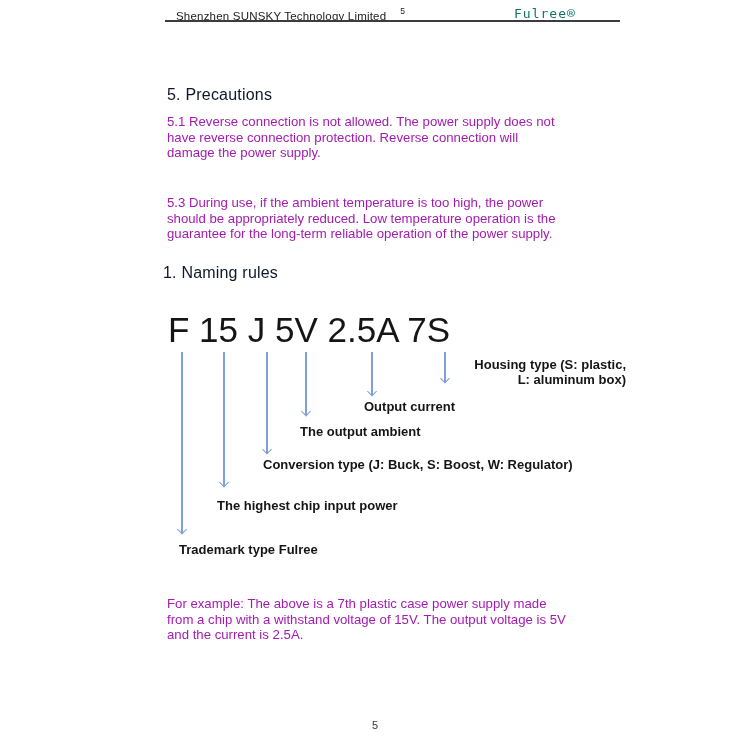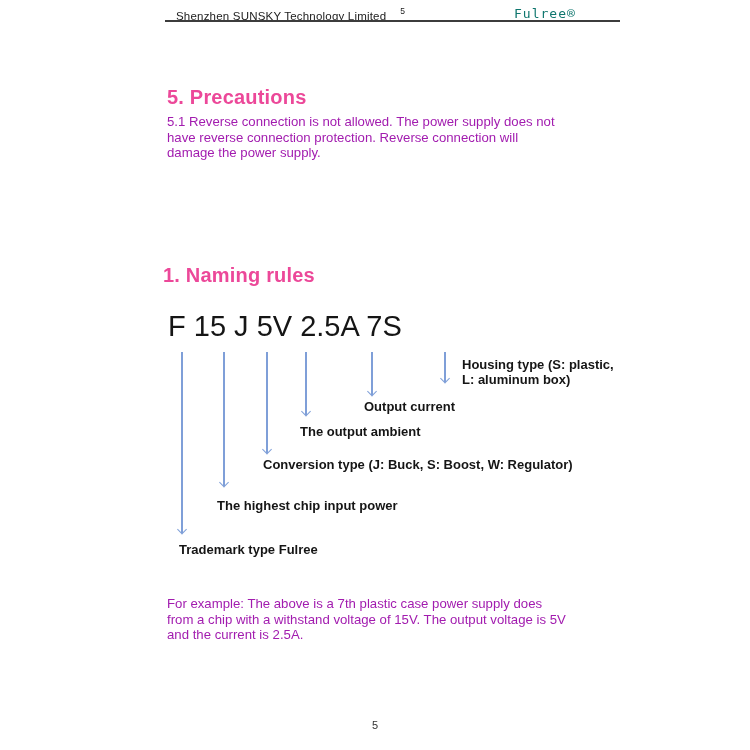--- a/index.html
+++ b/index.html
@@ -7,44 +7,44 @@
     position:relative;width:750px;height:750px;background:#ffffff;overflow:hidden;
     font-family:"Liberation Sans","DejaVu Sans",sans-serif;color:#333;
   }
   
   .hdr-left{position:absolute;left:176px;top:7px;font-size:11.5px;color:#222;letter-spacing:.2px;}
   .hdr-left sup{font-size:8.5px;margin-left:14px;position:relative;top:-1px;}
   .hdr-brand{position:absolute;left:514px;top:6px;font-size:13px;color:#0f766e;
     font-family:"DejaVu Sans Mono","Liberation Mono",monospace;letter-spacing:1px;}
   .hdr-rule{position:absolute;left:165px;top:20px;width:455px;height:2px;background:#3c3c3c;}
   
-  .sec-h{position:absolute;font-size:20px;font-weight:bold;color:#ec4899;letter-spacing:.2px;}
+  .sec-h{position:absolute;font-size:16px;font-weight:normal;color:#0f172a;letter-spacing:.2px;}
   .h5{left:167px;top:86px;}
   .h6{left:163px;top:264px;}
   
   .para{position:absolute;left:167px;width:450px;font-size:13.2px;line-height:15.7px;
     color:#a21caf;white-space:pre-line;}
   .p51{top:114px;}
   .p52{top:163px;}
   .p53{top:195px;}
   .example{top:596px;}
   
-  .code{position:absolute;left:168px;top:310px;font-size:29px;color:#151515;white-space:nowrap;}
+  .code{position:absolute;left:168px;top:310px;font-size:35px;color:#151515;white-space:nowrap;}
   .arrow{position:absolute;top:352px;width:1.5px;background:currentColor;color:#7f9fd8;}
   .arrow::after{content:"";position:absolute;bottom:0;left:50%;width:6px;height:6px;
     border-right:1.5px solid currentColor;border-bottom:1.5px solid currentColor;
     transform:translateX(-50%) rotate(45deg);}
   .a-f{left:181px;height:181px;}
   .a-15{left:223px;height:134px;}
   .a-j{left:266px;height:101px;}
   .a-5v{left:305px;height:63px;}
   .a-25a{left:371px;height:43px;}
   .a-7s{left:444px;height:30px;}
   .dlabel{position:absolute;font-size:13px;font-weight:bold;color:#151515;white-space:pre-line;}
-  .l-housing{left:462px;top:357px;width:164px;text-align:left;line-height:15px;}
+  .l-housing{left:462px;top:357px;width:164px;text-align:right;line-height:15px;}
   .l-current{left:364px;top:399px;}
   .l-voltage{left:300px;top:424px;}
   .l-conversion{left:263px;top:457px;}
   .l-power{left:217px;top:498px;}
   .l-trademark{left:179px;top:542px;}
   
   .pagenum{position:absolute;left:0;right:0;top:719px;text-align:center;font-size:11px;color:#333;}
 </style>
 </head>
 <body>
@@ -52,37 +52,40 @@
 <div class="page">
 
   <div class="hdr-left"><span>Shenzhen SUNSKY Technology Limited</span><sup>5</sup></div>
   <div class="hdr-brand">Fulree®</div>
   <div class="hdr-rule"></div>
 
   <div class="sec-h h5">5. Precautions</div>
   <div class="para p51">5.1 Reverse connection is not allowed. The power supply does not
 have reverse connection protection. Reverse connection will
 damage the power supply.</div>
+  <div class="para p53">5.3 During use, if the ambient temperature is too high, the power
+should be appropriately reduced. Low temperature operation is the
+guarantee for the long-term reliable operation of the power supply.</div>
 
   <div class="sec-h h6">1. Naming rules</div>
   <div class="code">F 15 J 5V 2.5A 7S</div>
 
   <div class="arrow a-f" style="color: rgb(127, 159, 216);"></div>
   <div class="arrow a-15" style="color: rgb(127, 159, 216);"></div>
   <div class="arrow a-j" style="color: rgb(127, 159, 216);"></div>
   <div class="arrow a-5v" style="color: rgb(127, 159, 216);"></div>
   <div class="arrow a-25a" style="color: rgb(127, 159, 216);"></div>
   <div class="arrow a-7s" style="color: rgb(127, 159, 216);"></div>
 
   <div class="dlabel l-housing">Housing type (S: plastic,
 L: aluminum box)</div>
   <div class="dlabel l-current">Output current</div>
   <div class="dlabel l-voltage">The output ambient</div>
   <div class="dlabel l-power">The highest chip input power</div>
   <div class="dlabel l-conversion">Conversion type (J: Buck, S: Boost, W: Regulator)</div>
   <div class="dlabel l-trademark">Trademark type Fulree</div>
 
-  <div class="para example">For example: The above is a 7th plastic case power supply does
+  <div class="para example">For example: The above is a 7th plastic case power supply made
 from a chip with a withstand voltage of 15V. The output voltage is 5V
 and the current is 2.5A.</div>
   <div class="pagenum">5</div>
 
 </div>
 
 </body></html>

